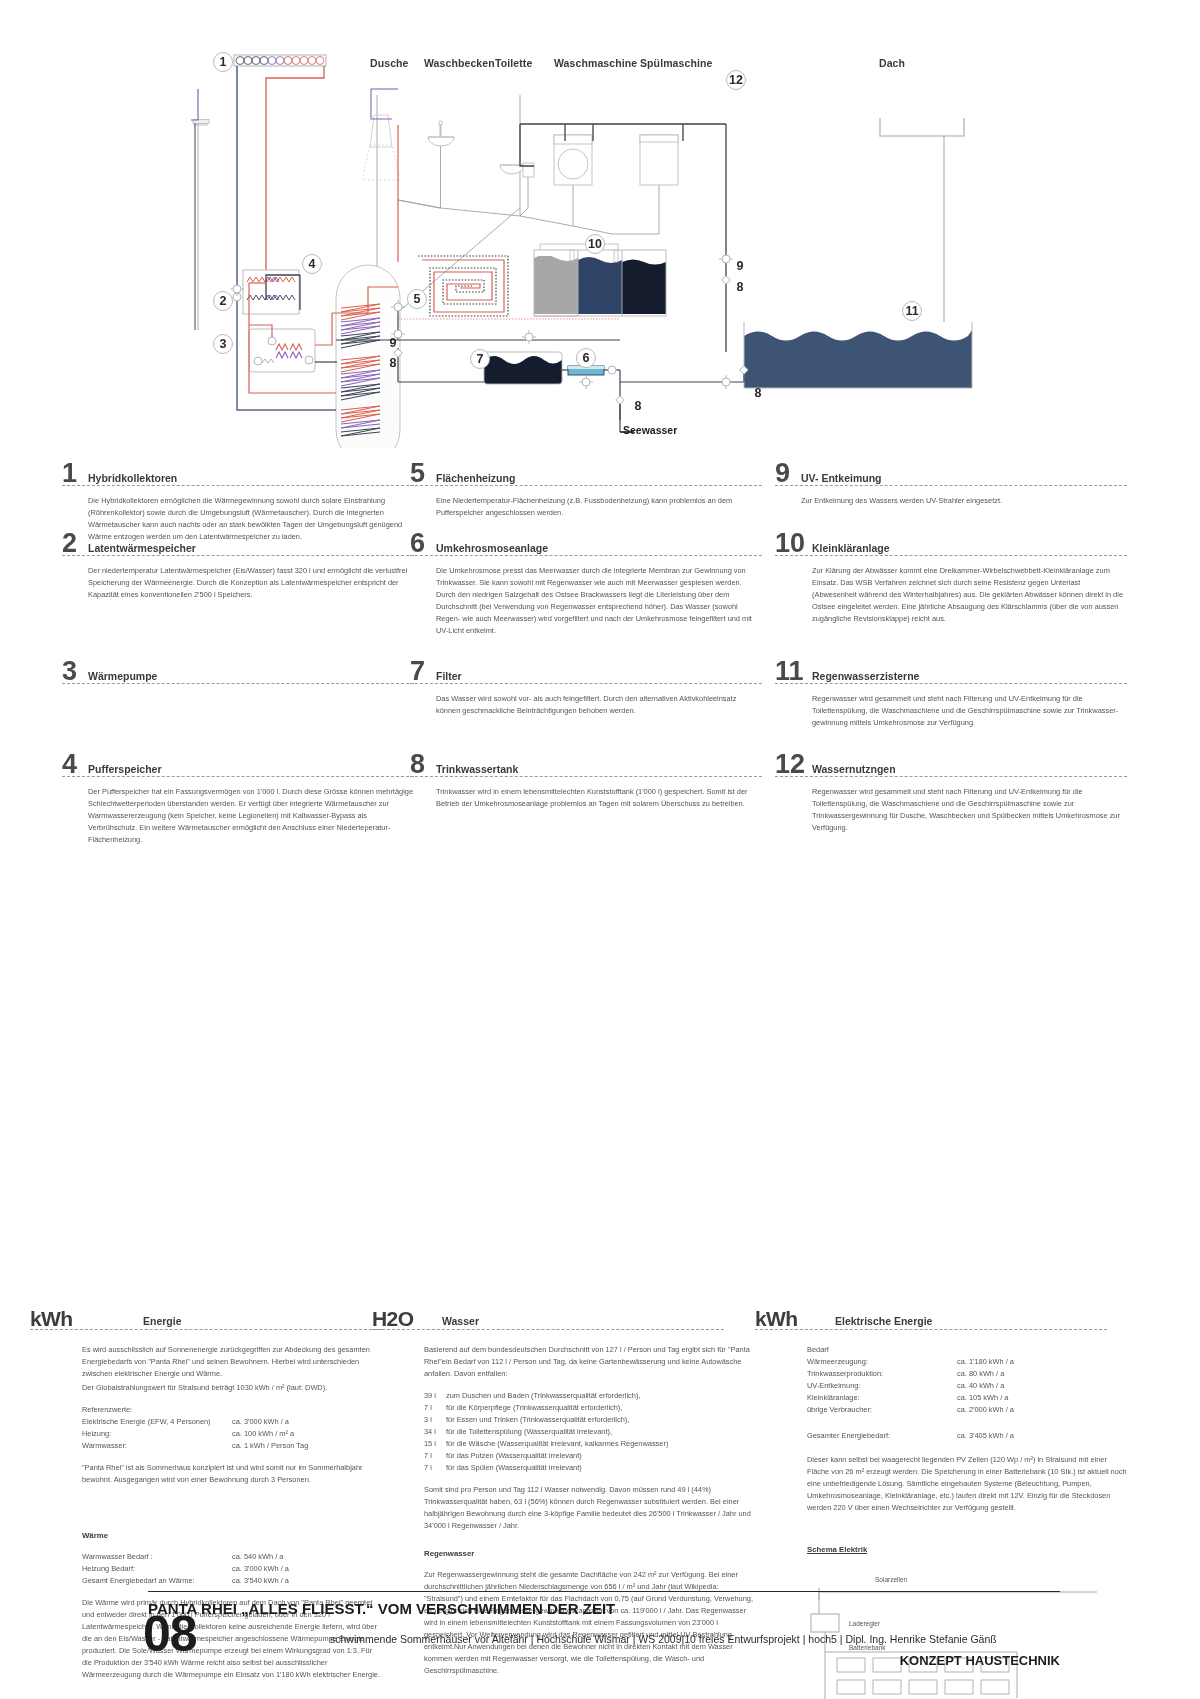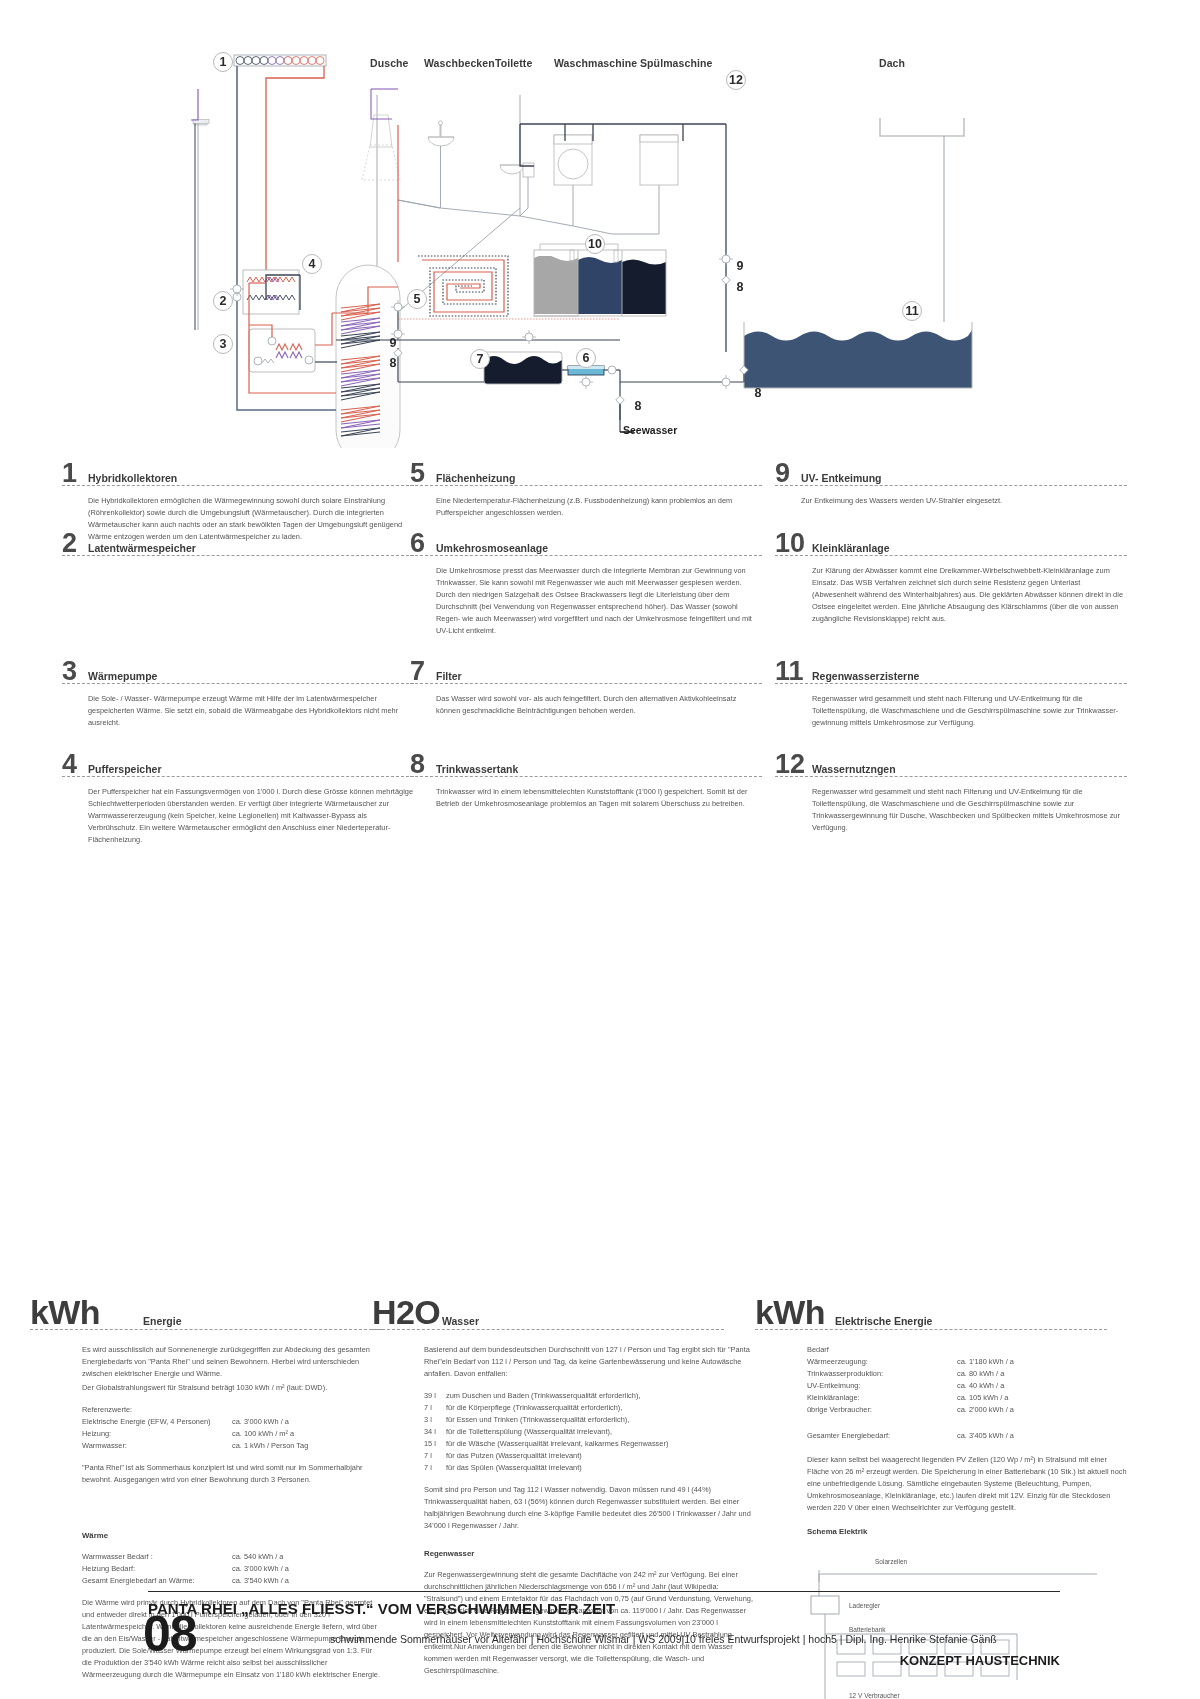--- a/index.html
+++ b/index.html
@@ -96,21 +96,21 @@
 
   .sect-head {
     position: relative;
     height: 30px;
     border-bottom: 1px dashed #9a9a9a;
     margin-bottom: 0;
   }
   .sect-unit {
     position: absolute;
     left: 0; bottom: 0px;
-    font-size: 34px;
+    font-size: 21px;
     font-weight: bold;
     color: #3d3d3d;
     line-height: 1;
     letter-spacing: -0.6px;
   }
   .sect-name {
     position: absolute;
     bottom: 2px;
     font-size: 10.5px;
     font-weight: bold;
@@ -574,27 +574,27 @@
           <div class="leg-num">1</div>
           <div class="leg-title">Hybridkollektoren</div>
         </div>
       <div class="leg-body">Die Hybridkollektoren ermöglichen die Wärmegewinnung sowohl durch solare Einstrahlung (Röhrenkollektor) sowie durch die Umgebungsluft (Wärmetauscher). Durch die integrierten Wärmetauscher kann auch nachts oder an stark bewölkten Tagen der Umgebungsluft genügend Wärme entzogen werden um den Latentwärmespeicher zu laden.</div>
     </div>
     <div class="leg-item" style="left:62px; top:80px;">
       <div class="leg-head">
           <div class="leg-num">2</div>
           <div class="leg-title">Latentwärmespeicher</div>
         </div>
+      <div class="leg-body">Der niedertemperatur Latentwärmespeicher (Eis/Wasser) fasst 320 l und ermöglicht die verlustfrei Speicherung der Wärmeenergie. Durch die Konzeption als Latentwärmespeicher entspricht der Kapazität eines konventionellen 2'500 l Speichers.</div>
     </div>
     <div class="leg-item" style="left:62px; top:208px;">
       <div class="leg-head">
           <div class="leg-num">3</div>
           <div class="leg-title">Wärmepumpe</div>
         </div>
-      <div class="leg-body">Die Sole- / Wasser- Wärmepumpe erzeugt Wärme mit Hilfe der im Latentwärmespeicher gespeicherten Wärme. Sie setzt ein, sobald die Wärmeabgabe des Hybridkollektors nicht mehr ausreicht.</div>
     </div>
     <div class="leg-item" style="left:62px; top:301px;">
       <div class="leg-head">
           <div class="leg-num">4</div>
           <div class="leg-title">Pufferspeicher</div>
         </div>
       <div class="leg-body">Der Pufferspeicher hat ein Fassungsvermögen von 1'000 l. Durch diese Grösse können mehrtägige Schlechtwetterperioden überstanden werden. Er verfügt über integrierte Wärmetauscher zur  Warmwassererzeugung (kein Speicher, keine Legionellen) mit Kaltwasser-Bypass als Verbrühschutz. Ein weitere Wärmetauscher ermöglicht den Anschluss einer Niederteperatur-Flächenheizung.</div>
     </div>
 
     <div class="leg-item" style="left:410px; top:10px;">
@@ -762,21 +762,21 @@
         </div>
       <div class="kv" style="margin-bottom:14px;">
           <span class="k">übrige Verbraucher:</span>
           <span class="v">ca. 2'000 kWh / a</span>
         </div>
       <div class="kv" style="margin-bottom:12px;">
           <span class="k">Gesamter Energiebedarf:</span>
           <span class="v">ca. 3'405 kWh / a</span>
         </div>
       <p>Dieser kann selbst bei waagerecht liegenden PV Zellen (120 Wp / m²) in Stralsund mit einer Fläche von 26 m² erzeugt werden. Die Speicherung in einer Batteriebank (10 Stk.) ist aktuell noch eine unbefriedigende Lösung. Sämtliche eingebauten Systeme (Beleuchtung, Pumpen, Umkehrosmoseanlage, Kleinkläranlage, etc.) laufen direkt mit 12V. Einzig für die Steckdosen werden 220 V über einen Wechselrichter zur Verfügung gestellt.</p>
-      <div class="subhead" style="margin-top:12px;">Schema Elektrik</div>
+      <div class="subhead" style="margin-top:30px;text-decoration:underline;">Schema Elektrik</div>
     </div>
 
     <div class="schema-wrap">
       <svg width="300" height="270" viewBox="0 0 300 270">
 
         <path d="M12,26 L290,26" stroke="#9aa3ad" stroke-width="0.9" fill="none"></path>
         <path d="M12,22 L12,34" stroke="#9aa3ad" stroke-width="0.9"></path>
         <path d="M30,22 L30,34" stroke="#9aa3ad" stroke-width="0"></path>
         <path d="M12,20 L12,26" stroke="#9aa3ad" stroke-width="0"></path>
         <text x="68" y="16" font-family="Liberation Sans, sans-serif" font-size="6.5" fill="#555">Solarzellen</text>

